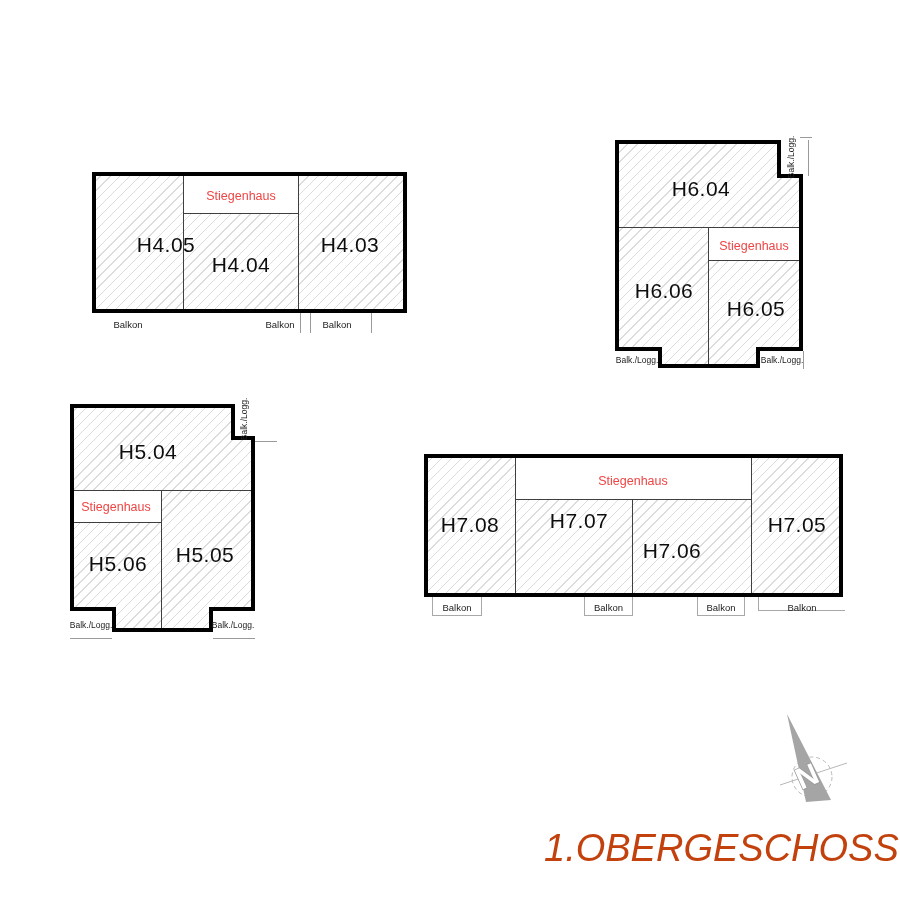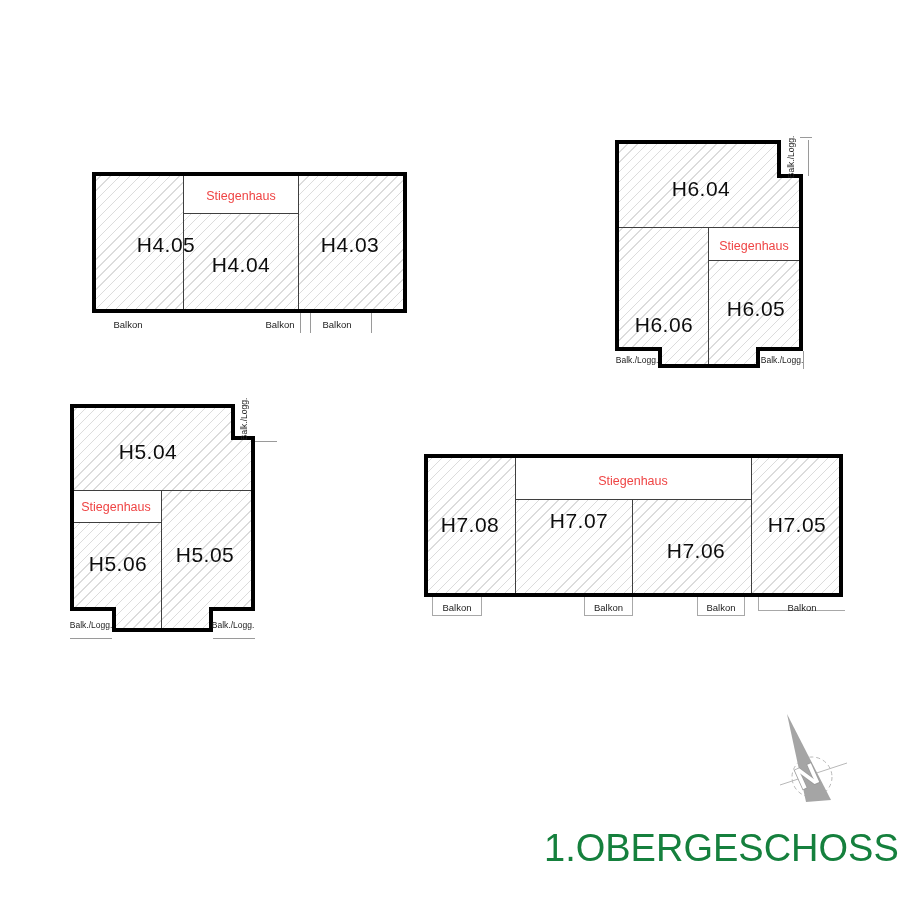--- a/index.html
+++ b/index.html
@@ -35,22 +35,22 @@
   .balk-lbl{font-size:9.5px;color:#222;}
   .logg-lbl{font-size:8.5px;color:#222;}
   .logg-vert{transform:translate(-50%,-50%) rotate(-90deg);}
   .tline{position:absolute;background:#9a9a9a;z-index:0;}
   .balc-box{
     position:absolute;border:1px solid #a8a8a8;border-top:none;
     box-sizing:border-box;z-index:0;text-align:center;
   }
   .balc-box .balk-lbl{position:static;transform:none;display:inline-block;margin-top:1px;}
   .title{
-    position:absolute;font-size:38px;color:#15803d;letter-spacing:0px;
-    white-space:nowrap;z-index:6;
+    position:absolute;font-size:38px;color:#c2410c;letter-spacing:0px;
+    white-space:nowrap;z-index:6;font-style:italic;
   }
   .north{position:absolute;z-index:5;}
 </style>
 </head>
 <body>
 
 <div class="building hatch" style="left:92px;top:172px;width:315px;height:141px;">
   <div class="partition" style="left:87px;top:0;bottom:0;width:1px;"></div>
   <div class="partition" style="left:202px;top:0;bottom:0;width:1px;"></div>
   <div class="white-box" style="left:87px;top:0;width:116px;height:38px;border-top:none;"></div>
@@ -74,21 +74,21 @@
 <div class="notch" style="left:777px;top:140px;width:26px;height:38px;"></div>
 <div class="protrusion hatch" style="left:658px;top:347px;width:102px;height:21px;">
   <div class="partition" style="left:46px;top:0;bottom:0;width:1px;"></div>
 </div>
 <div class="tline" style="left:808px;top:140px;width:1px;height:36px;"></div>
 <div class="tline" style="left:800px;top:137px;width:12px;height:1px;"></div>
 <div class="tline" style="left:803px;top:351px;width:1px;height:18px;"></div>
 <div class="lbl logg-lbl logg-vert" style="left:791px;top:157px;">Balk./Logg.</div>
 <div class="lbl unit-lbl" style="left:701px;top:189px;">H6.04</div>
 <div class="lbl stair-lbl" style="left:754px;top:246px;">Stiegenhaus</div>
-<div class="lbl unit-lbl" style="left:664px;top:291px;margin-top:34px;">H6.06</div>
+<div class="lbl unit-lbl" style="left:664px;top:291px;">H6.06</div>
 <div class="lbl unit-lbl" style="left:756px;top:309px;">H6.05</div>
 <div class="lbl logg-lbl" style="left:637px;top:360px;">Balk./Logg.</div>
 <div class="lbl logg-lbl" style="left:782px;top:360px;">Balk./Logg.</div>
 
 <div class="building hatch" style="left:70px;top:404px;width:185px;height:207px;">
   <div class="partition" style="left:0;right:0;top:82px;height:1px;"></div>
   <div class="partition" style="left:87px;top:82px;bottom:0;width:1px;"></div>
   <div class="white-box" style="left:0;top:82px;width:88px;height:33px;border-left:none;"></div>
 </div>
 <div class="notch" style="left:231px;top:404px;width:24px;height:36px;"></div>
@@ -108,21 +108,21 @@
 
 <div class="building hatch" style="left:424px;top:454px;width:419px;height:143px;">
   <div class="partition" style="left:87px;top:0;bottom:0;width:1px;"></div>
   <div class="partition" style="left:323px;top:0;bottom:0;width:1px;"></div>
   <div class="partition" style="left:204px;top:42px;bottom:0;width:1px;"></div>
   <div class="white-box" style="left:87px;top:0;width:237px;height:42px;border-top:none;"></div>
 </div>
 <div class="lbl unit-lbl" style="left:470px;top:525px;">H7.08</div>
 <div class="lbl stair-lbl" style="left:633px;top:481px;">Stiegenhaus</div>
 <div class="lbl unit-lbl" style="left:579px;top:521px;">H7.07</div>
-<div class="lbl unit-lbl" style="left:696px;top:551px;">H7.06</div>
+<div class="lbl unit-lbl" style="left:672px;top:551px;">H7.06</div>
 <div class="lbl unit-lbl" style="left:797px;top:525px;">H7.05</div>
 <div class="balc-box" style="left:432px;top:597px;width:50px;height:19px;">
   <span class="balk-lbl">Balkon</span>
 </div>
 <div class="balc-box" style="left:584px;top:597px;width:49px;height:19px;">
   <span class="balk-lbl">Balkon</span>
 </div>
 <div class="balc-box" style="left:697px;top:597px;width:48px;height:19px;">
   <span class="balk-lbl">Balkon</span>
 </div>

